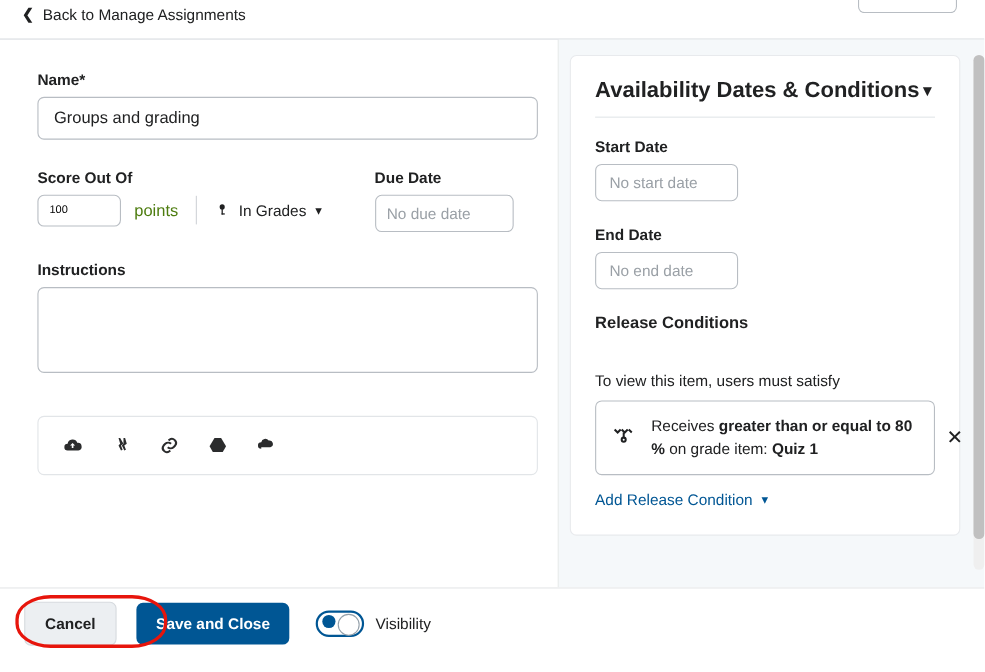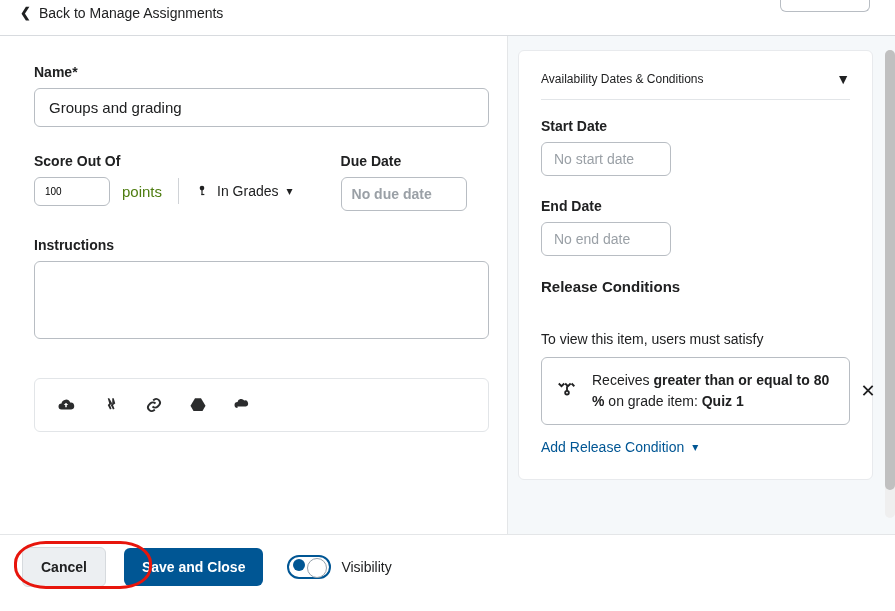--- a/index.html
+++ b/index.html
@@ -91,42 +91,42 @@
     width: 76px; border:1px solid #b8bdc3; border-radius:6px; padding:8px 10px; font-size:10px;
   }
   .points { color:#4d7c0f; font-size:15px; }
   .divider { width:1px; height:26px; background:#d0d3d7; margin: 0 4px;}
   .in-grades { display:inline-flex; align-items:center; gap:8px; cursor:pointer; font-size:14px;}
   .in-grades svg { width:14px; height:14px; }
   .chev-down { font-size:12px; }
 
   .due-input {
     width: 126px; border:1px solid #b8bdc3; border-radius:6px; padding:8px 10px;
-    font-size:14px; color:#202122; background:#fff;font-weight:bold;
+    font-size:14px; color:#202122; background:#fff;
   }
   .due-input::placeholder { color:#9aa0a6; }
 
   .instructions-box {
     width:100%; height:78px; border:1px solid #b8bdc3; border-radius:6px; resize:none; padding:10px;
     font-family:inherit; font-size:14px; margin-bottom: 36px;
   }
 
   .attach-bar {
     border:1px solid #e2e5e8; background:#fff; border-radius:6px;
     padding: 17px 22px; display:flex; gap:26px; align-items:center; margin-bottom:18px;
   }
   .attach-bar .icn { color:#2b2c2d; width:18px; height:18px; display:inline-flex; cursor:pointer;}
   .attach-bar svg { width:18px; height:18px; }
 
   .panel {
     background:#fff; border:1px solid #e8eaed; border-radius:6px; padding: 20px 22px 24px 22px;
     width: calc(100% - 12px);
   }
   .panel-header { display:flex; justify-content:space-between; align-items:center; padding-bottom:12px; border-bottom:1px solid #e2e5e8; margin-bottom:18px;}
-  .panel-title { font-weight:400; font-size:12px; }
+  .panel-title { font-weight:700; font-size:20px; }
   .panel-caret { font-size:14px; }
 
   .sub-label { font-weight:700; font-size:14px; margin-bottom:8px; display:block;}
   .date-input {
     width:130px; border:1px solid #b8bdc3; border-radius:6px; padding:8px 12px; font-size:14px; margin-bottom:22px;
   }
   .date-input::placeholder { color:#9aa0a6; }
 
   .release-title { font-weight:700; font-size:15px; margin-bottom:6px; }
   .release-desc { font-size:14px; margin-bottom:10px;margin-top:36px; }

